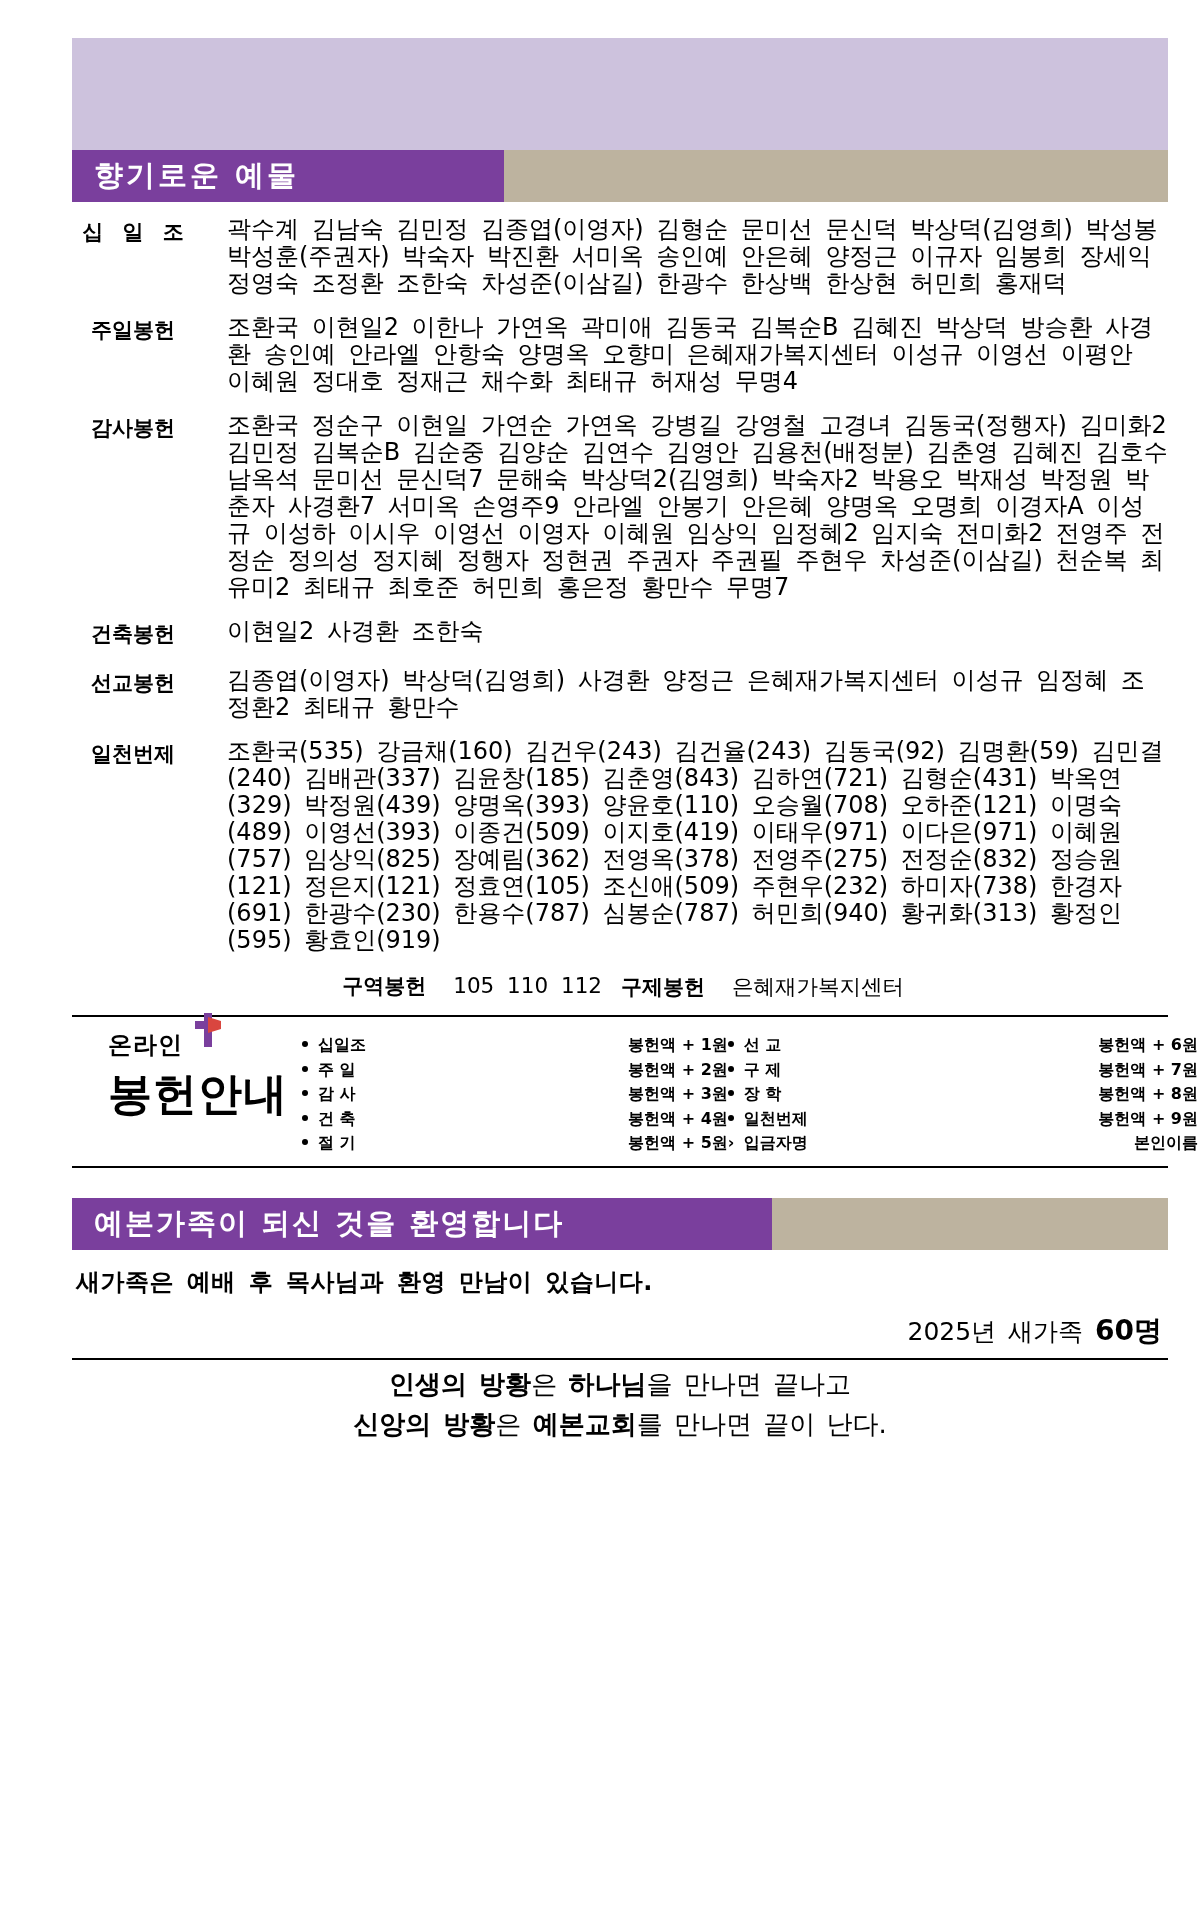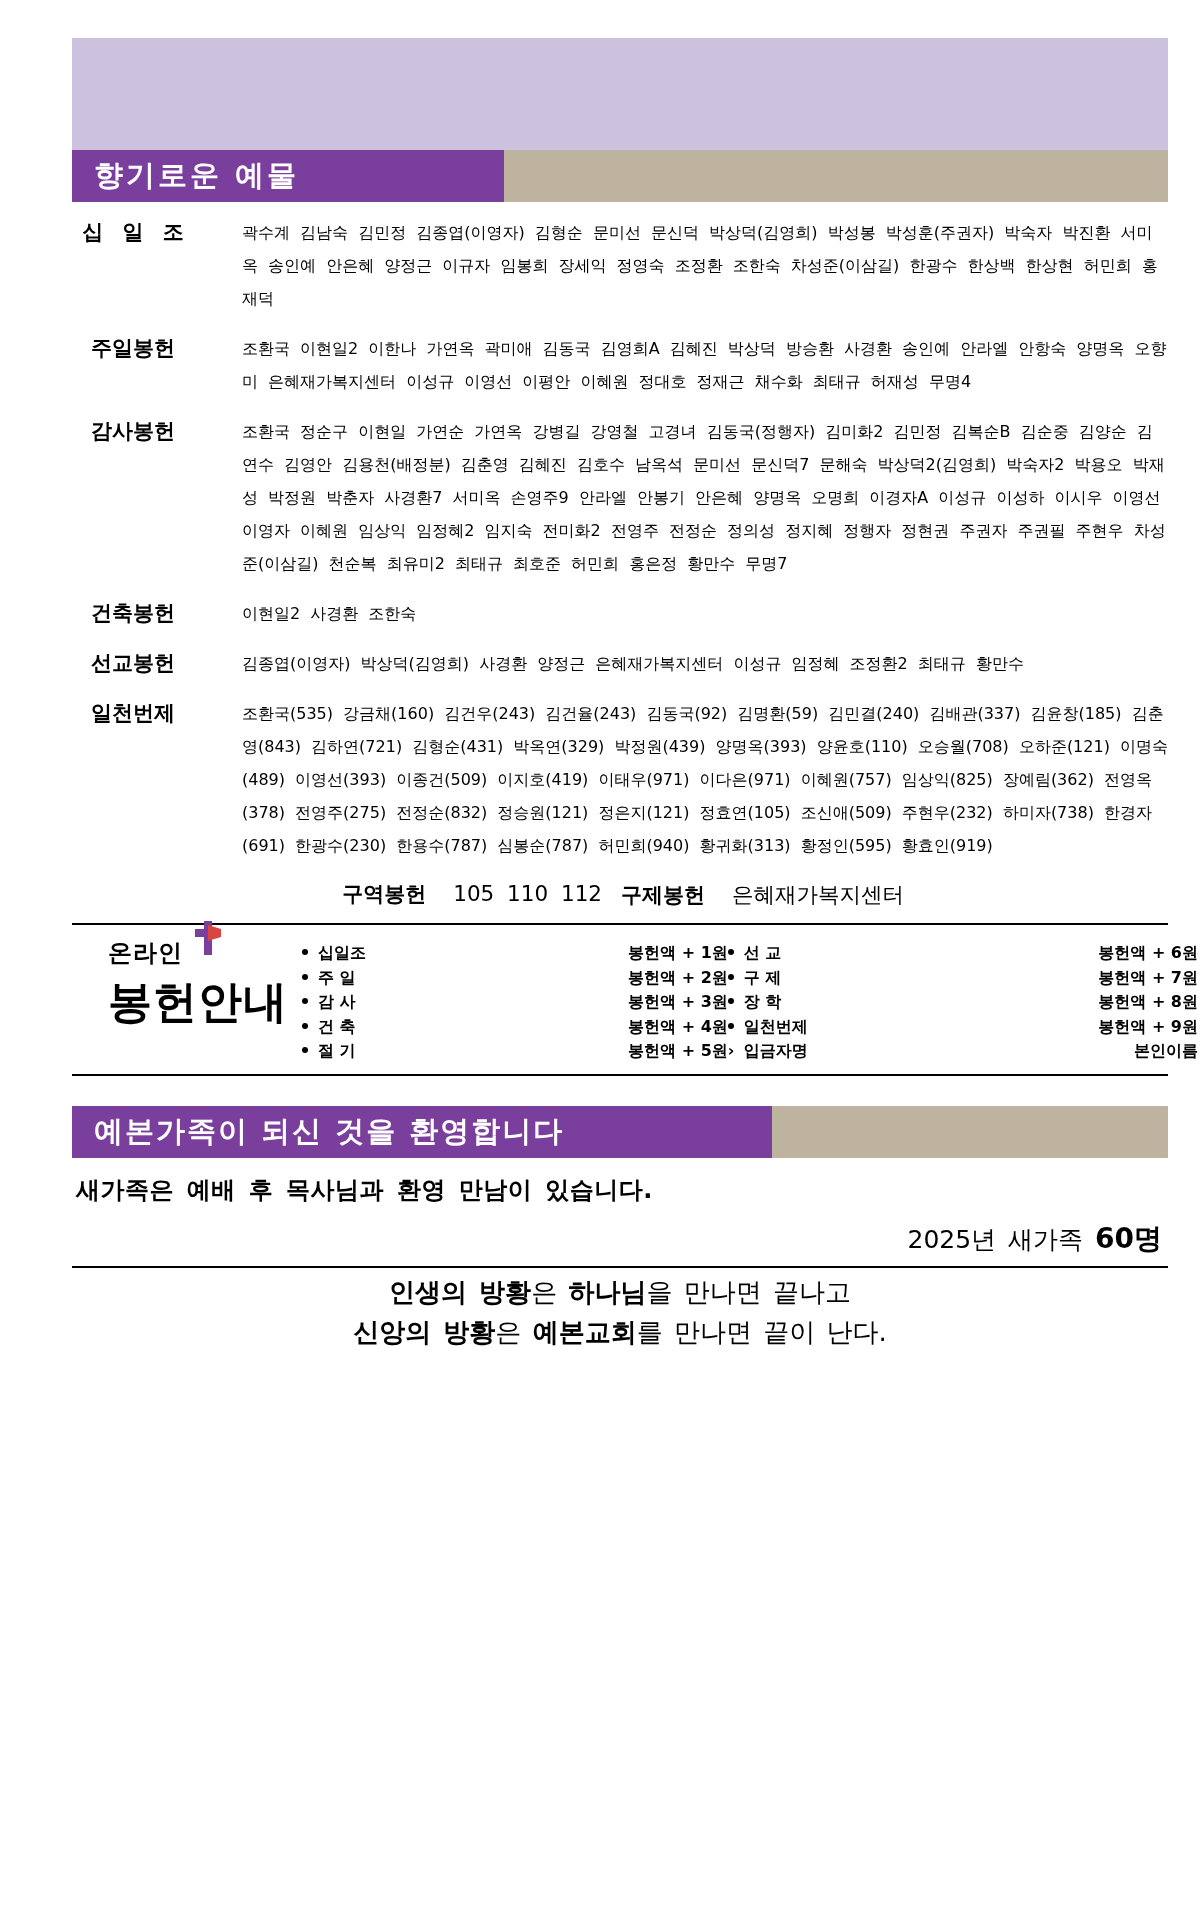--- a/index.html
+++ b/index.html
@@ -64,42 +64,42 @@
   }
   
   .rows {
     margin-top: 14px;
     width: 1096px;
   }
   .row {
     display: flex;
     align-items: flex-start;
     margin-bottom: 17px;
-    gap: 40px;
   }
   .row .label {
     width: 122px;
     min-width: 122px;
     font-size: 21px;
     font-weight: bold;
     text-align: center;
     line-height: 31px;
     padding-top: 1px;
     letter-spacing: 0px;
   }
   .row .label.spaced {
     letter-spacing: 6px;
     text-indent: 6px;
   }
   .row .names {
-    font-size: 16px;
-    line-height: 33px;
+    font-size: 24px;
+    line-height: 27px;
     word-spacing: 5px;
     padding-left: 8px;
     flex: 1;
+    margin-left: 25px;
   }
   
   .dual-row {
     display: flex;
     align-items: flex-start;
     margin-top: 18px;
     margin-bottom: 6px;
   }
   .dual-row .cell {
     display: flex;
@@ -278,21 +278,21 @@
 
     <div class="rows">
 
       <div class="row">
         <div class="label spaced">십 일 조</div>
         <div class="names">곽수계 김남숙 김민정 김종엽(이영자) 김형순 문미선 문신덕 박상덕(김영희) 박성봉 박성훈(주권자) 박숙자 박진환 서미옥 송인예 안은혜 양정근 이규자 임봉희 장세익 정영숙 조정환 조한숙 차성준(이삼길) 한광수 한상백 한상현 허민희 홍재덕</div>
       </div>
 
       <div class="row">
         <div class="label">주일봉헌</div>
-        <div class="names">조환국 이현일2 이한나 가연옥 곽미애 김동국 김영희A 김혜진 박상덕 방승환 사경환 송인예 안라엘 안항숙 양명옥 오향미 은혜재가복지센터 이성규 이영선 이평안 이혜원 정대호 정재근 채수화 최태규 허재성 무명4</div>
+        <div class="names">조환국 이현일2 이한나 가연옥 곽미애 김동국 김복순B 김혜진 박상덕 방승환 사경환 송인예 안라엘 안항숙 양명옥 오향미 은혜재가복지센터 이성규 이영선 이평안 이혜원 정대호 정재근 채수화 최태규 허재성 무명4</div>
       </div>
 
       <div class="row">
         <div class="label">감사봉헌</div>
         <div class="names">조환국 정순구 이현일 가연순 가연옥 강병길 강영철 고경녀 김동국(정행자) 김미화2 김민정 김복순B 김순중 김양순 김연수 김영안 김용천(배정분) 김춘영 김혜진 김호수 남옥석 문미선 문신덕7 문해숙 박상덕2(김영희) 박숙자2 박용오 박재성 박정원 박춘자 사경환7 서미옥 손영주9 안라엘 안봉기 안은혜 양명옥 오명희 이경자A 이성규 이성하 이시우 이영선 이영자 이혜원 임상익 임정혜2 임지숙 전미화2 전영주 전정순 정의성 정지혜 정행자 정현권 주권자 주권필 주현우 차성준(이삼길) 천순복 최유미2 최태규 최호준 허민희 홍은정 황만수 무명7</div>
       </div>
 
       <div class="row">
         <div class="label">건축봉헌</div>
         <div class="names">이현일2 사경환 조한숙</div>

